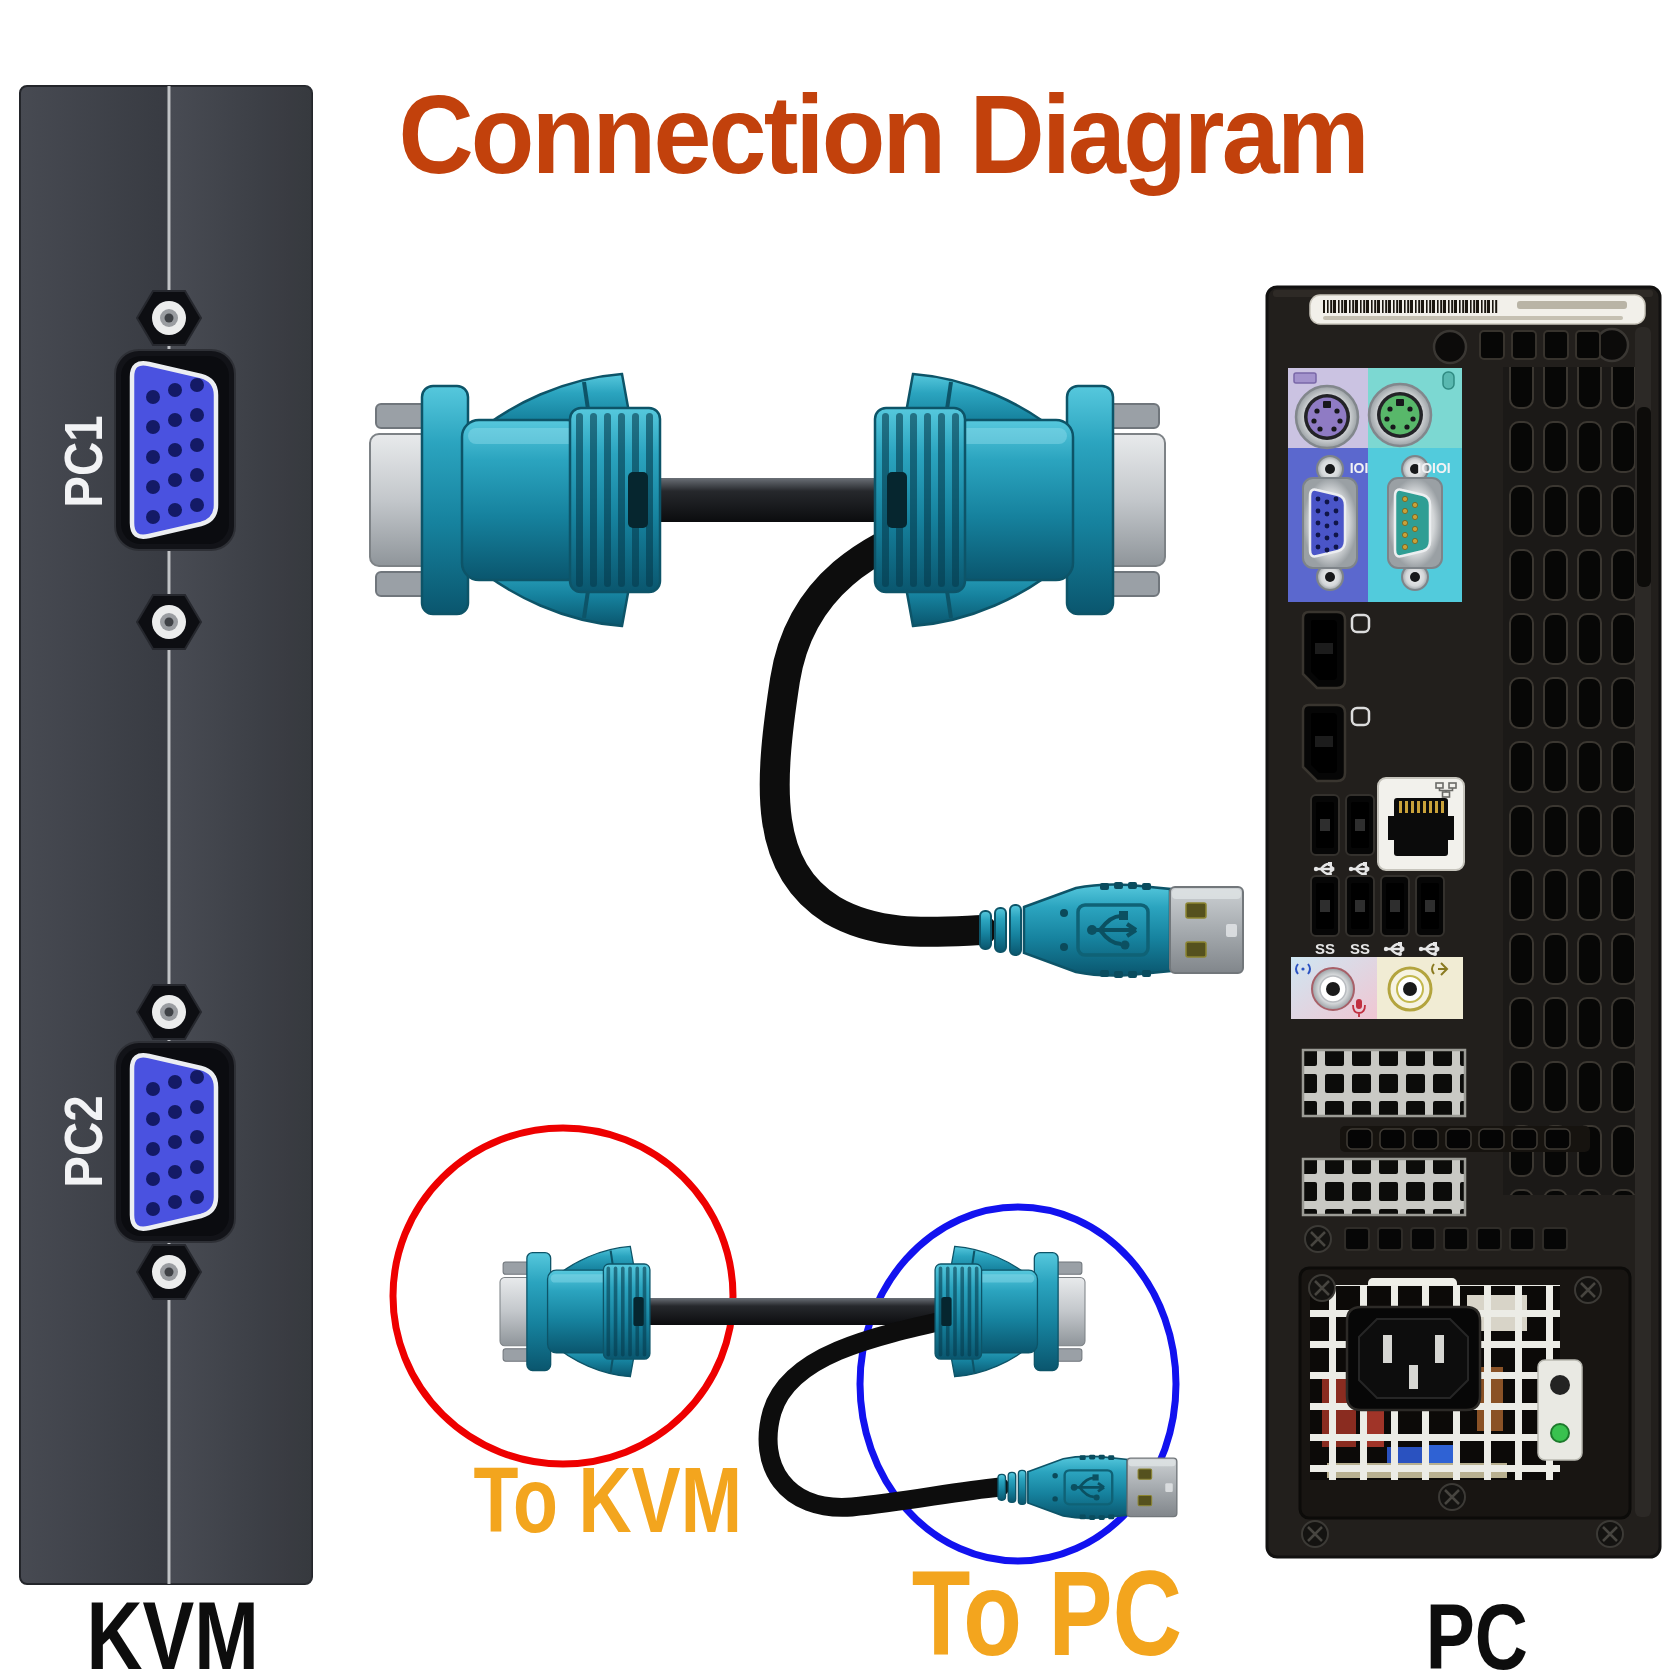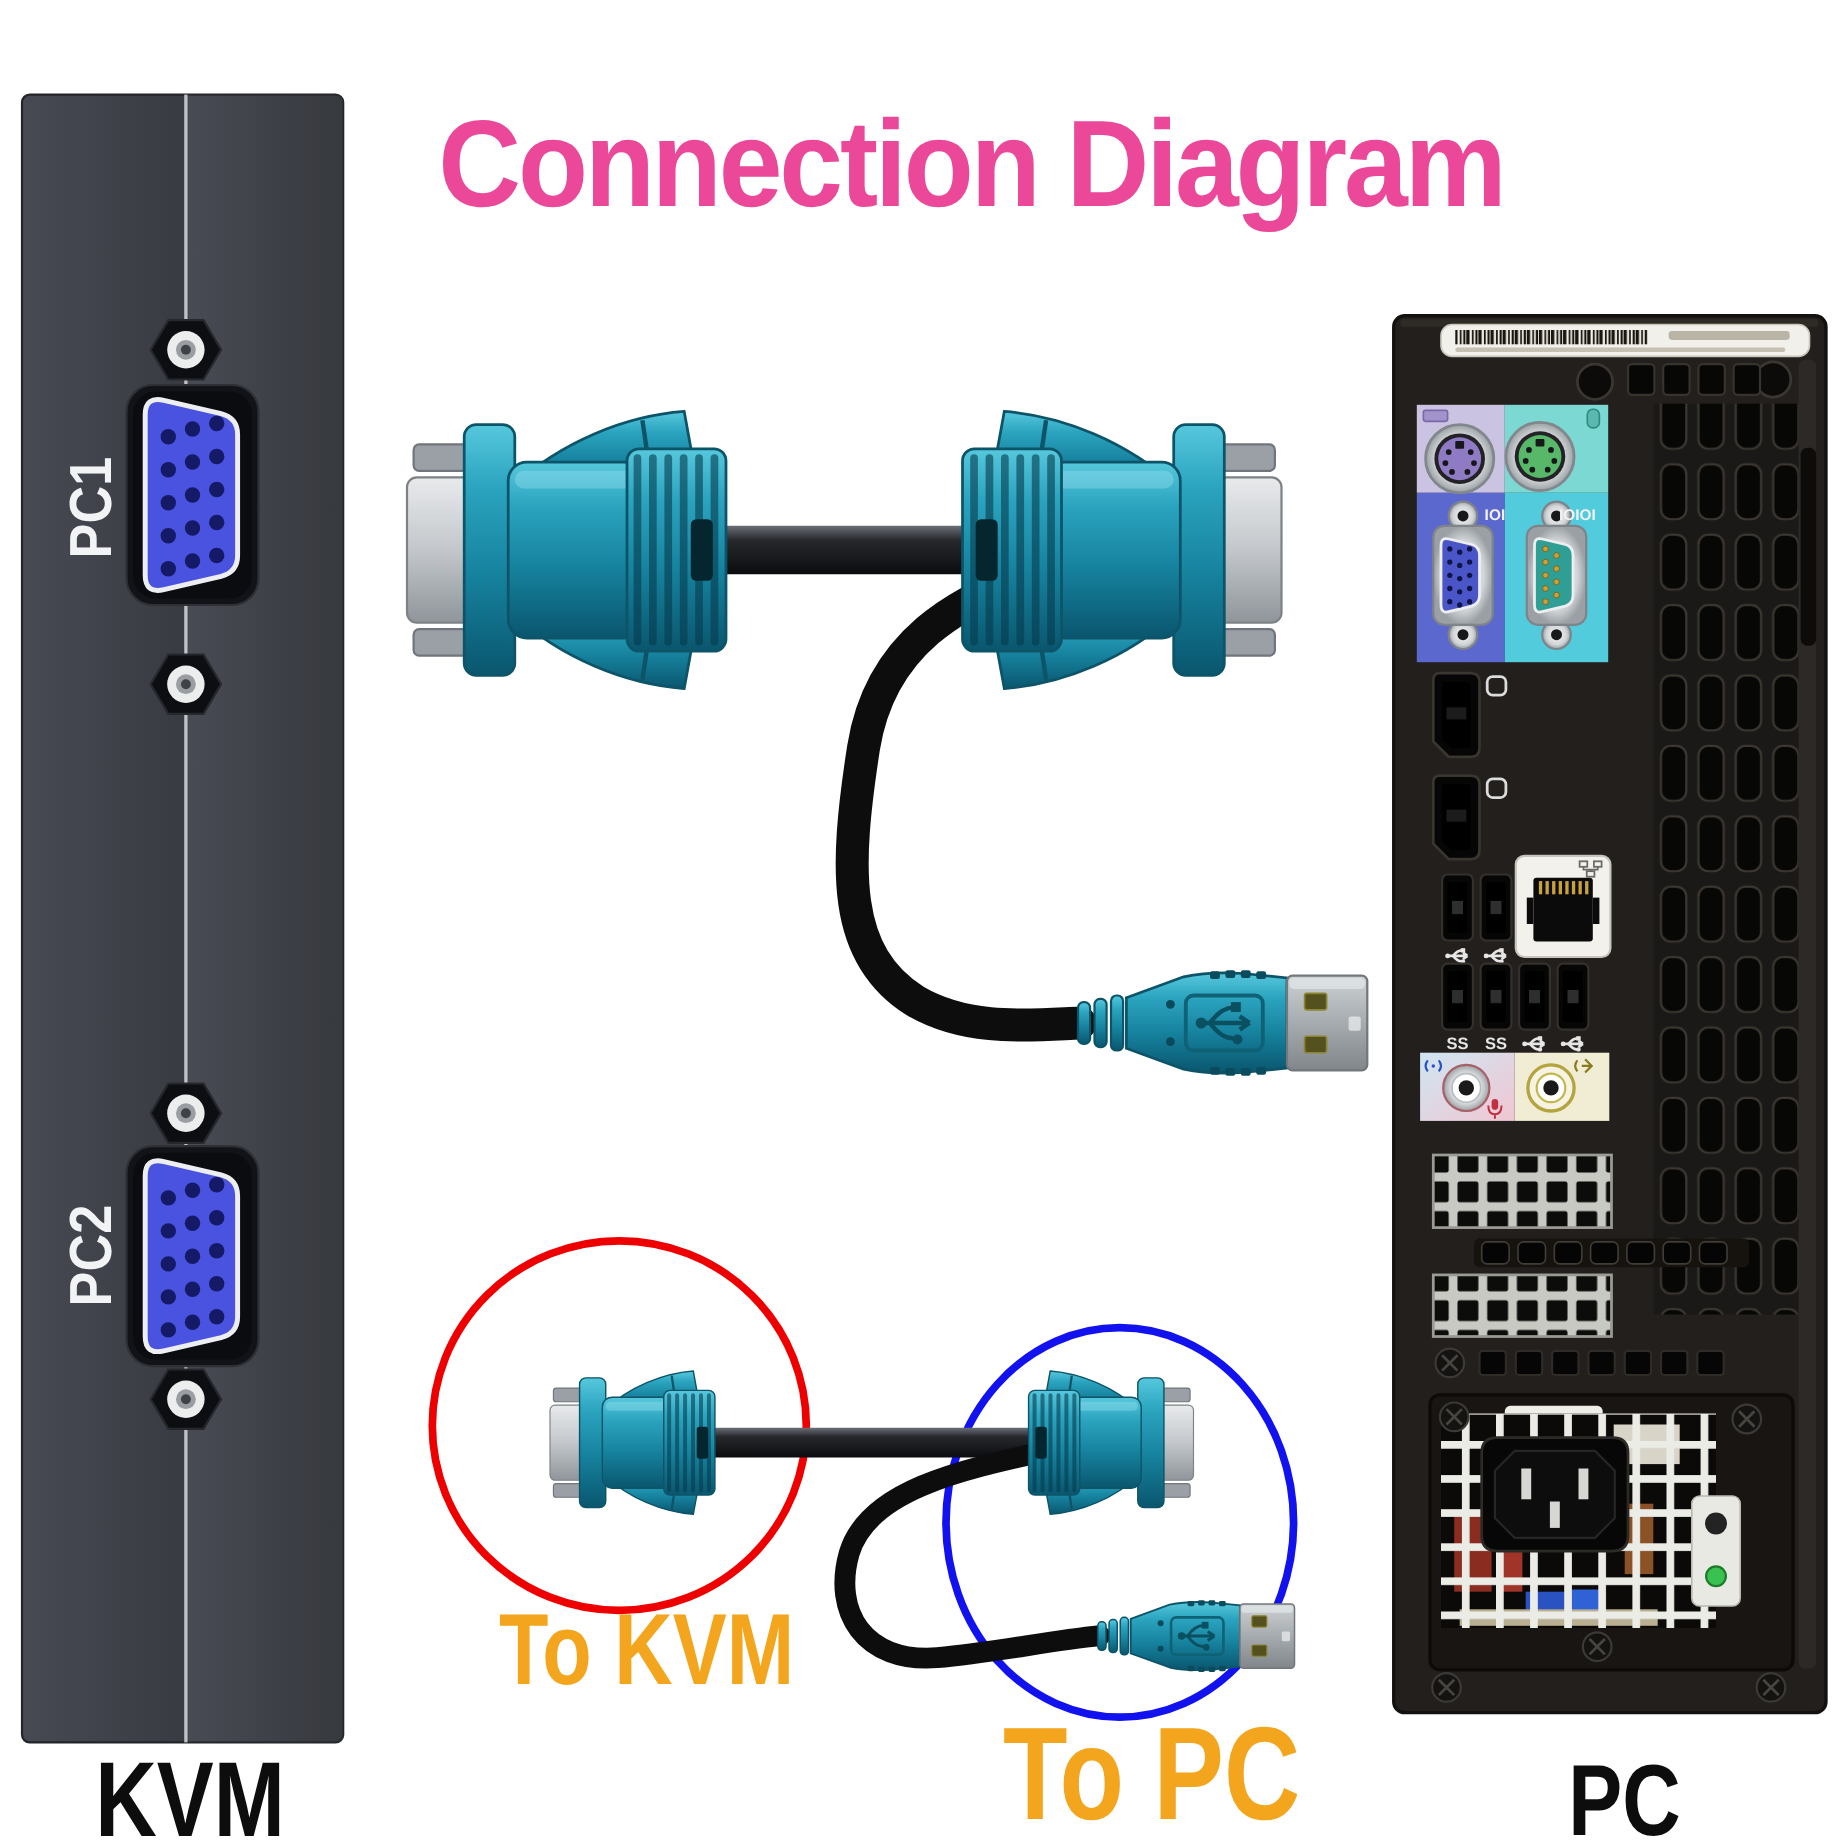--- a/index.html
+++ b/index.html
@@ -1,33 +1,33 @@
 <!DOCTYPE html>
 <html><head>
 <meta charset="utf-8">
 <style>
   html,body{margin:0;padding:0;background:#ffffff;}
   .canvas{position:relative;width:1680px;height:1680px;background:#ffffff;overflow:hidden;
           font-family:"Liberation Sans", sans-serif;}
   svg.scene{position:absolute;left:0;top:0;z-index:1;}
   .overlay{position:absolute;z-index:2;}
-  .title{left:362px;top:84px;width:1030px;text-align:center;font-size:112px;font-weight:800;
-         color:#ec4899;letter-spacing:-3px;white-space:nowrap;}
+  .title{left:362px;top:70px;width:1030px;text-align:center;font-size:112px;font-weight:800;
+         color:#c2410c;letter-spacing:-3px;white-space:nowrap;}
   .title .cond{display:inline-block;transform:scaleX(.93);transform-origin:center;}
   .v-label{width:150px;height:46px;display:flex;align-items:center;justify-content:center;
            transform:rotate(-90deg);transform-origin:center;color:#f2f3f5;font-size:54px;
            font-weight:800;}
   .v-label .cond{display:inline-block;transform:scaleX(.88);}
   .dev-label{font-weight:800;color:#0d0d0d;text-align:center;white-space:nowrap;}
   .dev-label .cond{display:inline-block;transform:scaleX(.8);}
   .kvm-label{left:58px;top:1580px;width:230px;font-size:97px;}
   .pc-label{left:1362px;top:1585px;width:230px;font-size:92px;}
   .callout{font-weight:800;text-align:center;white-space:nowrap;}
   .callout .cond{display:inline-block;transform:scaleX(.8);}
-  .to-kvm{left:415px;top:1448px;width:345px;font-size:92px;}
+  .to-kvm{left:435px;top:1448px;width:345px;font-size:92px;}
   .to-pc{left:864px;top:1544px;width:365px;font-size:120px;}
 </style>
 </head>
 <body>
 
 <div class="canvas">
 
 <svg class="scene" width="1680" height="1680" viewBox="0 0 1680 1680">
   <defs>
     <linearGradient id="panelG" x1="0" y1="0" x2="1" y2="0">

